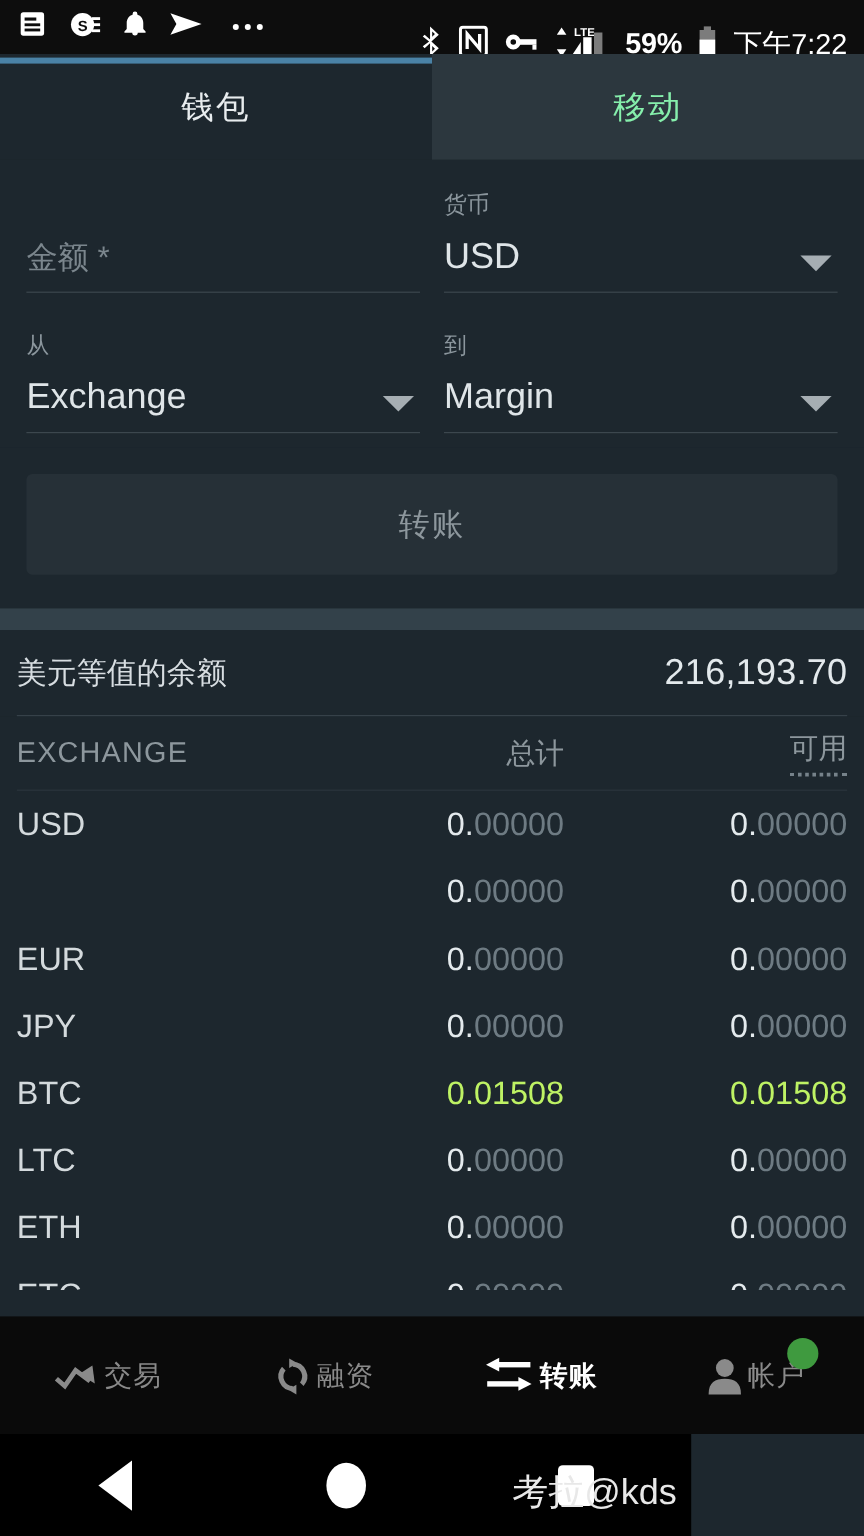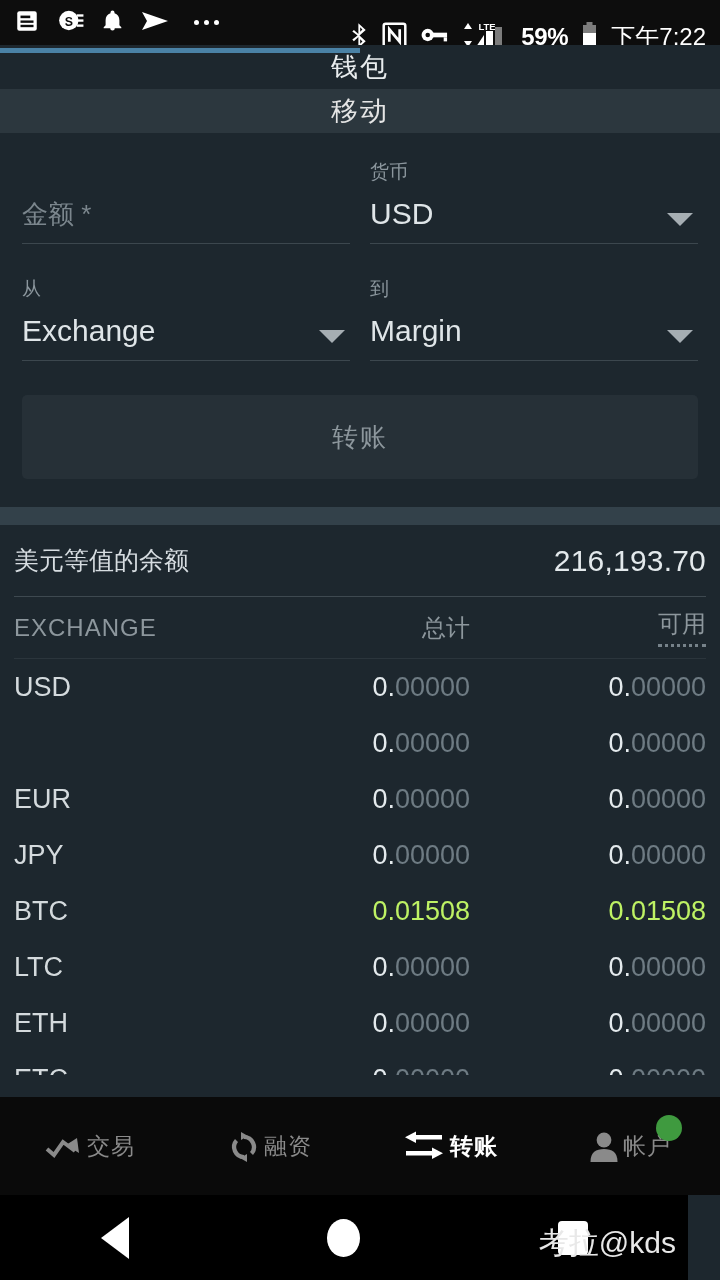--- a/index.html
+++ b/index.html
@@ -18,25 +18,25 @@
   }
   .sb-left{ display:flex; align-items:center; gap:17px; }
   .sb-right{ display:flex; align-items:center; gap:13px; margin-left:auto;margin-top:29px; }
   .sb-ico{ display:block; }
   .sb-dots{ display:flex; gap:5px; align-items:center; margin-left:8px; }
   .sb-dots i{ width:5px;height:5px;border-radius:50%;background:#fff;display:block; }
   .sb-pct{ font-size:24px; font-weight:bold; letter-spacing:-.3px; }
   .sb-time{ font-size:24px; font-weight:normal; letter-spacing:0; }
 
   
-  .tabs{ position:relative; height:88px; display:flex; background:#1d272e;flex-direction:column; }
+  .tabs{ position:relative; height:88px; display:flex; background:#1d272e; }
   .tab{ flex:1; display:flex; align-items:center; justify-content:center;
         font-size:27px; letter-spacing:2px; }
   .tab.active{ color:#e8ecee; }
-  .tab.inactive{ color:#e5e5e5; background:#2c373e; }
+  .tab.inactive{ color:#86efac; background:#2c373e; }
   .tab-indicator{ position:absolute; left:0; top:3px; width:360px; height:5px;
         background:#4a82a6; }
 
   
   .form{ padding:26px 22px 0 22px; background:#1d272e; }
   .row{ display:flex; gap:20px; }
   .field{ flex:1; position:relative; padding-bottom:12px; }
   .field-label{ font-size:19px; color:#8b969d; height:26px; line-height:26px; }
   .field-value{ font-size:30px; color:#dfe5e8; height:58px; line-height:58px;
         white-space:nowrap; overflow:hidden; }
@@ -91,21 +91,21 @@
   .nav-item{ flex:1; position:relative; display:flex; flex-direction:row;
         align-items:center; justify-content:center; gap:4px; }
   .nav-label{ font-size:23px; letter-spacing:1px; }
   .nav-item.active .nav-label{ color:#ffffff; font-weight:bold; }
   .nav-item.inactive .nav-label{ color:#8a8a8a; }
   .nav-icon{ height:34px; display:flex; align-items:flex-end; }
   .green-dot{ position:absolute; width:26px;height:26px;border-radius:50%;
         background:#3f9a3f; top:18px; right:38px; }
 
   
-  .androidnav{ position:absolute; left:0; bottom:0; width:688px; height:85px;
+  .androidnav{ position:absolute; left:0; bottom:0; width:576px; height:85px;
         background:#000; display:flex; align-items:center; }
   .an-item{ flex:1; display:flex; align-items:center; justify-content:center; }
   .an-back{ width:0;height:0;border-top:21px solid transparent;
         border-bottom:21px solid transparent;border-right:28px solid #fff; }
   .an-home{ width:33px;height:38px;border-radius:50%;background:#fff; }
   .an-recent{ width:30px;height:34px;background:#fff;border-radius:4px; }
   .watermark{ position:absolute; right:12px; bottom:16px; color:#e8e8e8;
         font-size:30px; letter-spacing:0; }
 </style>
 </head>

